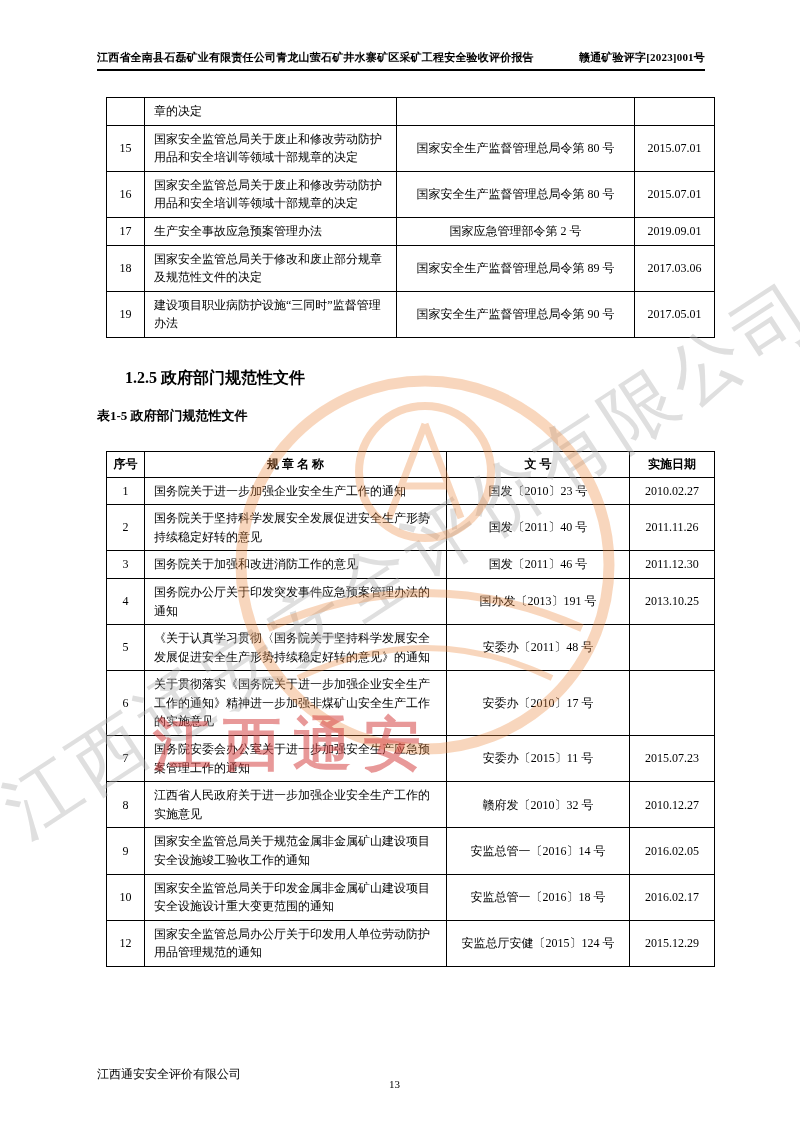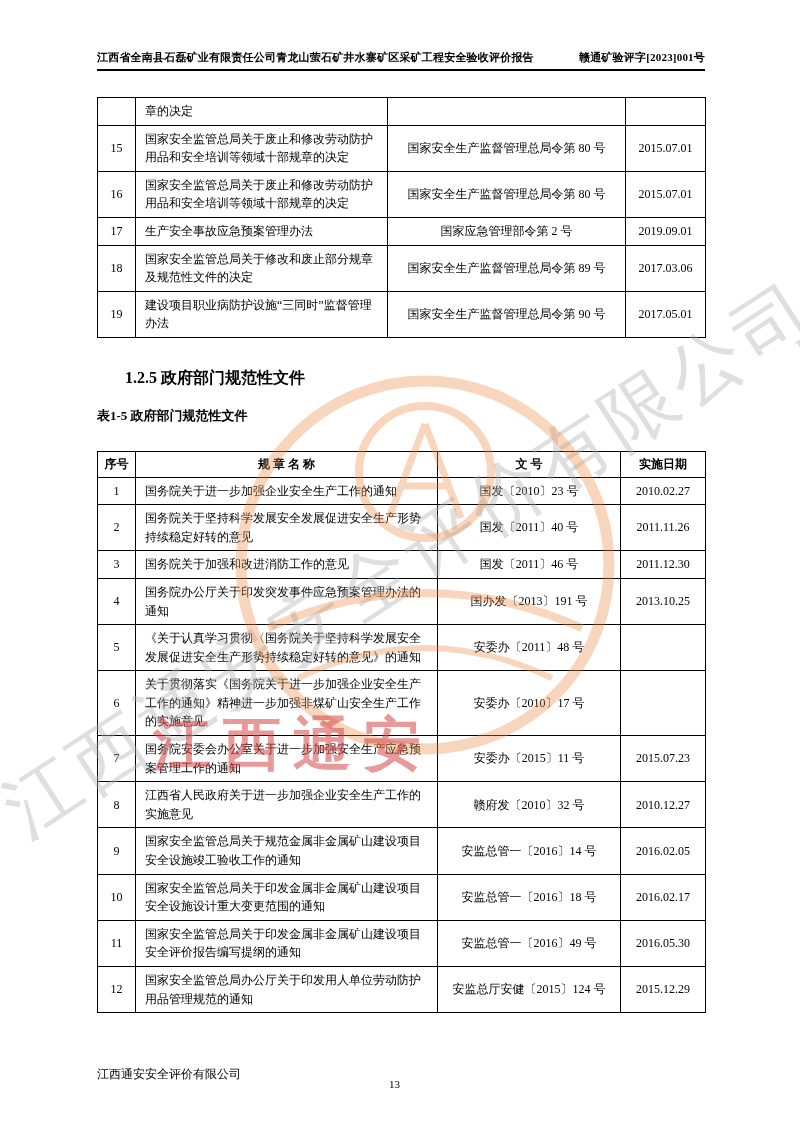--- a/index.html
+++ b/index.html
@@ -9,21 +9,21 @@
     background:#fff; overflow:hidden;
     font-family:"Liberation Serif","DejaVu Serif",serif; color:#000;
   }
   .content { position:relative; z-index:1; padding:0 95px 8px 97px; }
 
   .header { display:flex; justify-content:space-between; align-items:flex-end;
     padding-top:50px; font-size:11px; font-weight:600; letter-spacing:.2px; }
   .header-rule { border-bottom:2px solid #000; margin-top:4px; }
 
   table.tbl { width:608px; border-collapse:collapse; table-layout:fixed;
-    font-size:12px; margin-top:26px; }
+    font-size:12px; margin-top:26px;margin-left:9px; }
   table.tbl td, table.tbl th { border:1px solid #000; padding:4px 6px;
     line-height:1.55; vertical-align:middle; word-break:break-all; }
   table.tbl td.c, table.tbl th { text-align:center; }
   table.tbl td.l { text-align:left; padding-left:9px; padding-right:9px; }
   table.tbl th { font-weight:600; padding:3px 4px;font-family:Liberation Serif, serif; }
 
   .tbl-prev col.c1 { width:38px; } .tbl-prev col.c2 { width:252px; }
   .tbl-prev col.c3 { width:238px; } .tbl-prev col.c4 { width:80px; }
 
   .tbl-main { margin-top:0; }
@@ -214,26 +214,20 @@
             <td class="c">2016.02.05</td>
           </tr>
 
           <tr>
             <td class="c">10</td>
             <td class="l">国家安全监管总局关于印发金属非金属矿山建设项目安全设施设计重大变更范围的通知</td>
             <td class="c">安监总管一〔2016〕18 号</td>
             <td class="c">2016.02.17</td>
           </tr>
 
-          <tr>
-            <td class="c">11</td>
-            <td class="l">国家安全监管总局关于印发金属非金属矿山建设项目安全评价报告编写提纲的通知</td>
-            <td class="c">安监总管一〔2016〕49 号</td>
-            <td class="c">2016.05.30</td>
-          </tr>
 
           <tr>
             <td class="c">12</td>
             <td class="l">国家安全监管总局办公厅关于印发用人单位劳动防护用品管理规范的通知</td>
             <td class="c">安监总厅安健〔2015〕124 号</td>
             <td class="c">2015.12.29</td>
           </tr>
         </tbody>
     </table>
   </div>

